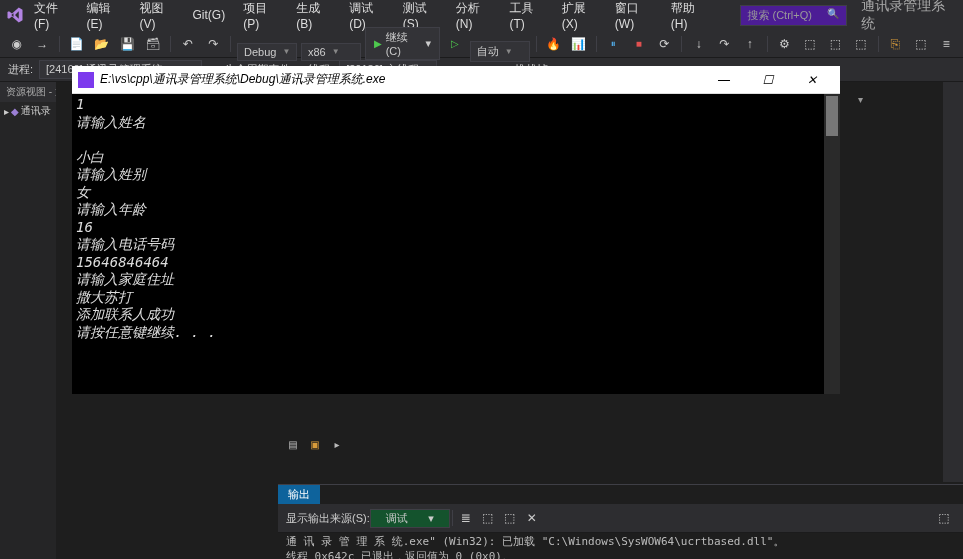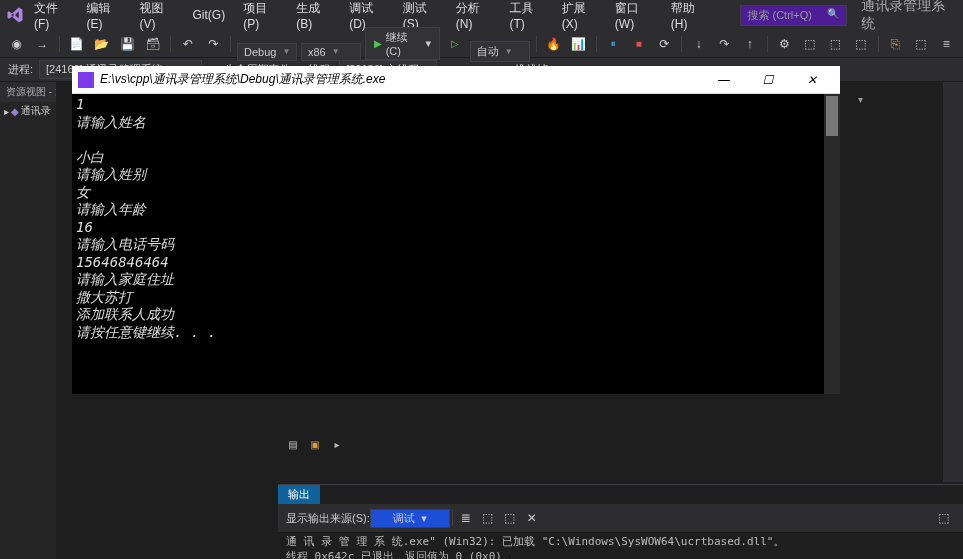--- a/index.html
+++ b/index.html
@@ -48,21 +48,21 @@
   .win-btn { width: 44px; height: 28px; display: flex; align-items: center; justify-content: center; color: #000; font-size: 12px; cursor: pointer; }
   .console-body { position: relative; height: calc(100% - 28px); background: #000; }
   .console-scroll { position: absolute; top:0; right:0; bottom:0; width:16px; background:#2a2a2a; }
   .console-scroll-thumb { position:absolute; top:2px; left:2px; right:2px; height:40px; background:#777; }
   .console-text { padding: 2px 4px; color: #ddd; font-family: "NSimSun","SimSun", monospace; font-size: 14px; line-height: 1.25; white-space: pre; }
 
   
   .output-panel { position: absolute; left: 278px; right: 0; bottom: 0; height: 75px; background: #1e1e1e; border-top: 1px solid #3f3f46; }
   .output-tab { display: inline-block; background: #0e639c; color: #fff; padding: 2px 10px; font-size: 11px; }
   .output-toolbar { background: #2d2d30; padding: 3px 8px; display: flex; align-items: center; font-size: 11px; color: #ccc; border-bottom: 1px solid #1b1b1c; }
-  .output-toolbar .dd { background: #1d4ed8; border: 1px solid #3f3f46; padding: 1px 22px; min-width: 80px; display: flex; justify-content: space-between; align-items: center; }
+  .output-toolbar .dd { background: #14532d; border: 1px solid #3f3f46; padding: 1px 15px; min-width: 80px; display: flex; justify-content: space-between; align-items: center; }
   .output-logs { padding: 2px 8px; font-family: Consolas, monospace; font-size: 11px; color: #bbb; line-height: 1.35; white-space: pre; overflow: hidden; }
 
   
   .tool-tabs { position: absolute; left: 278px; bottom: 105px; height: 20px; display: flex; align-items: center; gap: 4px; padding: 0 6px; }
   .tool-tabs .tb { width: 18px; height: 16px; display:flex; align-items:center; justify-content:center; color:#bbb; font-size:10px; }
   .tool-tabs .orange { color:#d89b3a; }
 </style>
 </head>
 <body>
 

